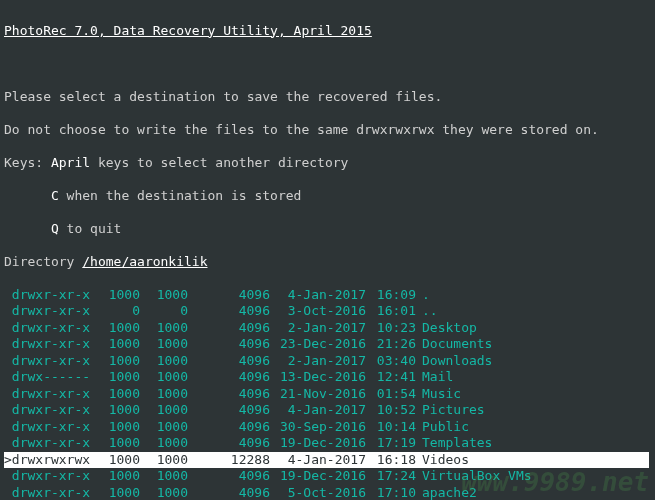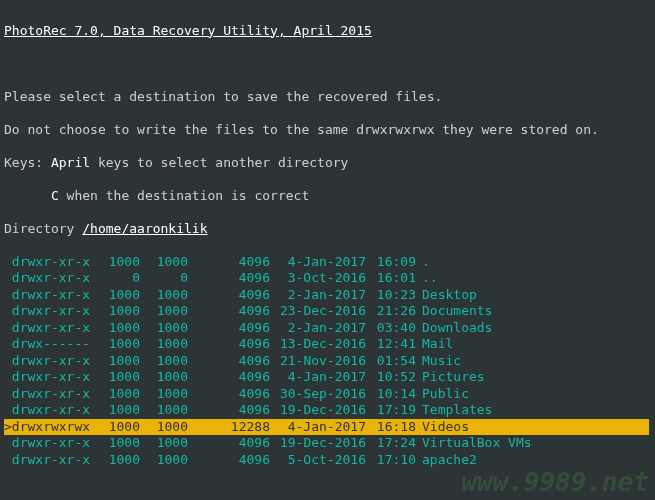--- a/index.html
+++ b/index.html
@@ -15,21 +15,21 @@
     overflow: hidden;
   }
   .screen {
     padding: 6px 6px 6px 4px;
     white-space: pre;
   }
   .title-line { color: #ffffff; text-decoration: underline; }
   .info { color: #d0d0d0; }
   .key { color: #ffffff; }
   .row { display: block; color: #14b8a6; }
-  .row.sel { background: #eab308; color: #2d3436; }
+  .row.sel { background: #ffffff; color: #2d3436; }
   .perm { display: inline-block; width: 88px; }
   .uid  { display: inline-block; width: 48px; text-align: right; }
   .gid  { display: inline-block; width: 48px; text-align: right; }
   .size { display: inline-block; width: 82px; text-align: right; }
   .date { display: inline-block; width: 96px; text-align: right; }
   .time { display: inline-block; width: 50px; text-align: right; }
   .name { display: inline-block; padding-left: 6px; }
   .watermark {
     position: absolute;
     right: 6px;
@@ -43,18 +43,19 @@
 </style>
 </head>
 <body>
 
 <div class="screen">
 <div class="title-line">PhotoRec 7.0, Data Recovery Utility, April 2015</div>
 <div> </div>
 <div class="info">Please select a destination to save the recovered files.</div>
 <div class="info">Do not choose to write the files to the same drwxrwxrwx they were stored on.</div>
 <div class="info"><span>Keys:</span> <span class="key">April</span><span> keys to select another directory</span></div>
-<div class="info">      <span class="key">C</span><span> when the destination is correct</span></div>
+<div class="info">      <span class="key">C</span><span> when the destination is stored</span></div>
+<div class="info">      <span class="key">Q</span><span> to quit</span></div>
 <div class="info"><span>Directory </span><span class="title-line">/home/aaronkilik</span></div>
 <div id="listing"><div class="row"><span class="perm"> drwxr-xr-x</span><span class="uid">1000</span><span class="gid">1000</span><span class="size">4096</span><span class="date">4-Jan-2017</span><span class="time">16:09</span><span class="name">.</span></div><div class="row"><span class="perm"> drwxr-xr-x</span><span class="uid">0</span><span class="gid">0</span><span class="size">4096</span><span class="date">3-Oct-2016</span><span class="time">16:01</span><span class="name">..</span></div><div class="row"><span class="perm"> drwxr-xr-x</span><span class="uid">1000</span><span class="gid">1000</span><span class="size">4096</span><span class="date">2-Jan-2017</span><span class="time">10:23</span><span class="name">Desktop</span></div><div class="row"><span class="perm"> drwxr-xr-x</span><span class="uid">1000</span><span class="gid">1000</span><span class="size">4096</span><span class="date">23-Dec-2016</span><span class="time">21:26</span><span class="name">Documents</span></div><div class="row"><span class="perm"> drwxr-xr-x</span><span class="uid">1000</span><span class="gid">1000</span><span class="size">4096</span><span class="date">2-Jan-2017</span><span class="time">03:40</span><span class="name">Downloads</span></div><div class="row"><span class="perm"> drwx------</span><span class="uid">1000</span><span class="gid">1000</span><span class="size">4096</span><span class="date">13-Dec-2016</span><span class="time">12:41</span><span class="name">Mail</span></div><div class="row"><span class="perm"> drwxr-xr-x</span><span class="uid">1000</span><span class="gid">1000</span><span class="size">4096</span><span class="date">21-Nov-2016</span><span class="time">01:54</span><span class="name">Music</span></div><div class="row"><span class="perm"> drwxr-xr-x</span><span class="uid">1000</span><span class="gid">1000</span><span class="size">4096</span><span class="date">4-Jan-2017</span><span class="time">10:52</span><span class="name">Pictures</span></div><div class="row"><span class="perm"> drwxr-xr-x</span><span class="uid">1000</span><span class="gid">1000</span><span class="size">4096</span><span class="date">30-Sep-2016</span><span class="time">10:14</span><span class="name">Public</span></div><div class="row"><span class="perm"> drwxr-xr-x</span><span class="uid">1000</span><span class="gid">1000</span><span class="size">4096</span><span class="date">19-Dec-2016</span><span class="time">17:19</span><span class="name">Templates</span></div><div class="row sel"><span class="perm">&gt;drwxrwxrwx</span><span class="uid">1000</span><span class="gid">1000</span><span class="size">12288</span><span class="date">4-Jan-2017</span><span class="time">16:18</span><span class="name">Videos</span></div><div class="row"><span class="perm"> drwxr-xr-x</span><span class="uid">1000</span><span class="gid">1000</span><span class="size">4096</span><span class="date">19-Dec-2016</span><span class="time">17:24</span><span class="name">VirtualBox VMs</span></div><div class="row"><span class="perm"> drwxr-xr-x</span><span class="uid">1000</span><span class="gid">1000</span><span class="size">4096</span><span class="date">5-Oct-2016</span><span class="time">17:10</span><span class="name">apache2</span></div></div>
 
 </div>
 <div class="watermark">www.9989.net</div>
 
 </body></html>

